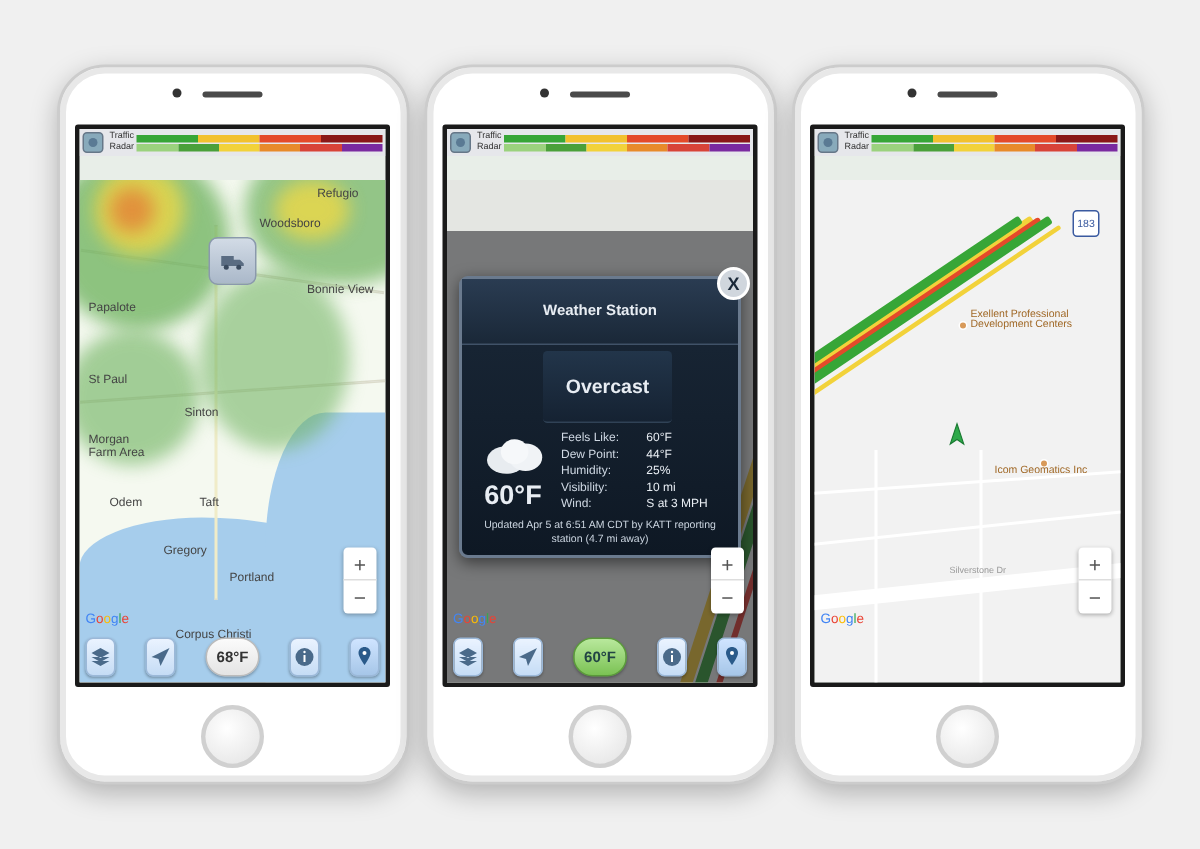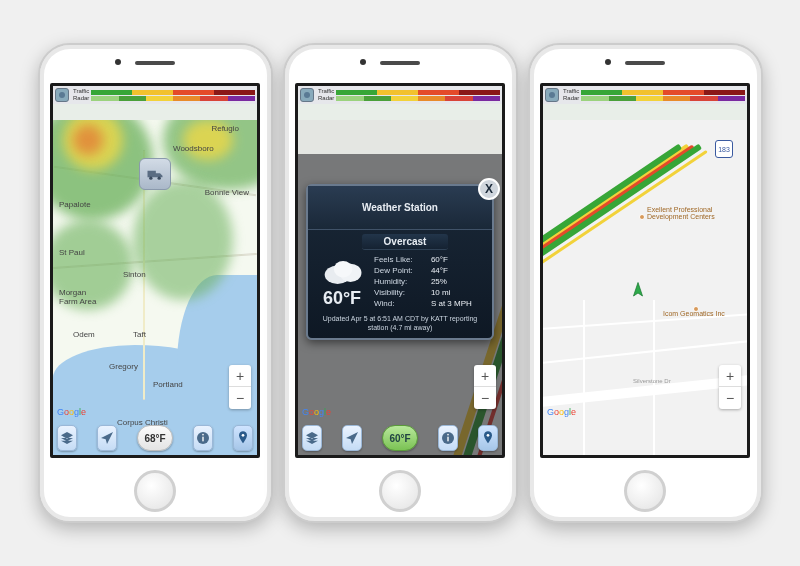--- a/index.html
+++ b/index.html
@@ -143,24 +143,24 @@
     position: relative;
   }
   .wpanel-close {
     position: absolute; right: -8px; top: -8px;
     width: 22px; height: 22px; border-radius: 50%;
     background: #d0d6dd; color: #1a2838; font-weight: bold;
     display: flex; align-items: center; justify-content: center;
     border: 2px solid #fff; font-size: 12px;
   }
   .wpanel-cond {
-    text-align: center; padding: 2px 0;
+    text-align: center; padding: 16px 0;
     background: linear-gradient(#22354a,#152232);
     border-bottom: 1px solid #304256;
-    font-size: 10px; font-weight: 600;
+    font-size: 13px; font-weight: 600;
     margin: 0 40px 0 50px; border-radius: 3px;
   }
   .wpanel-body { display: flex; padding: 4px 6px 2px; gap: 4px; }
   .wcol-left { display:flex; flex-direction:column; align-items:center; width: 56px; }
   .cloud-ico {
     width: 42px; height: 28px; position: relative; margin: 2px 0 4px;
   }
   .wcur-temp { font-size: 18px; font-weight: bold; white-space:nowrap; }
   .wstats { flex:1; display:grid; grid-template-columns: auto auto; column-gap: 4px; row-gap: 0; font-size: 8px; line-height: 11px; }
   .wstats .lab { color: #cfd8e3; }

